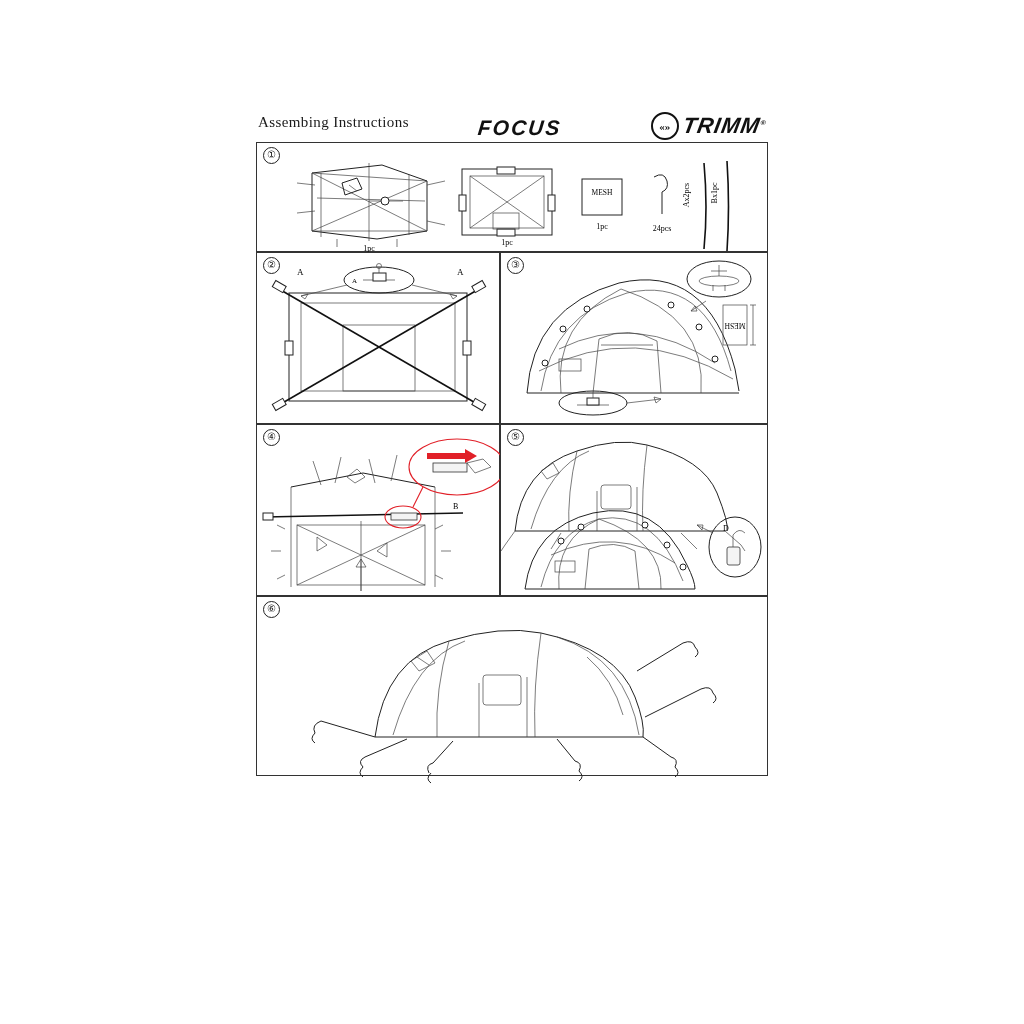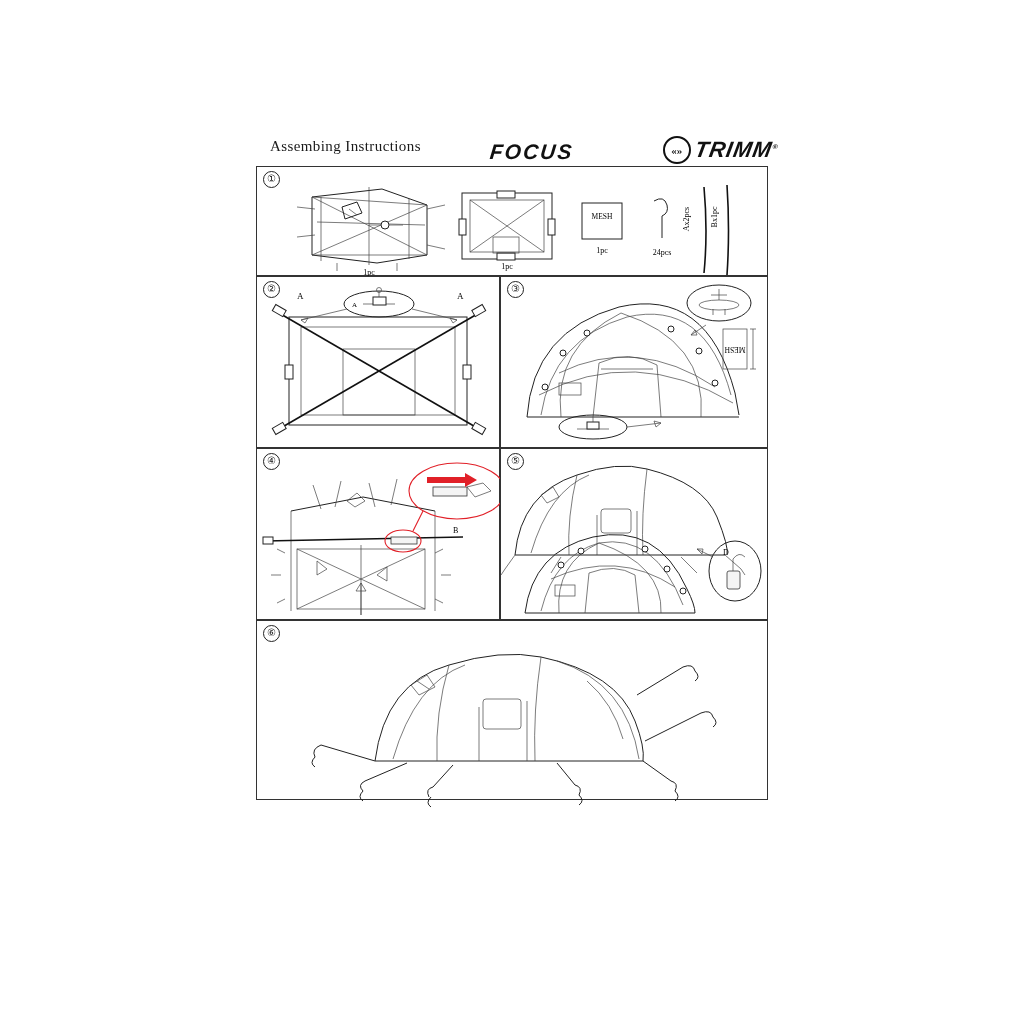--- a/index.html
+++ b/index.html
@@ -3,21 +3,21 @@
 <meta charset="utf-8">
 <style>
   html,body{margin:0;padding:0;}
   body{
     width:1024px;height:1024px;background:#ffffff;
     font-family:"Liberation Serif", serif;
     color:#1a1a1a;
     overflow:hidden;
   }
   .sheet{
-    position:absolute;left:256px;top:136px;width:512px;height:768px;padding-left:12px;
+    position:absolute;left:256px;top:112px;width:512px;height:768px;
   }
   .header{
     position:relative;height:30px;
   }
   .title{
     position:absolute;left:2px;top:2px;font-size:15px;letter-spacing:.4px;
     font-family:"Liberation Serif", serif;
   }
   .product-name{
     position:absolute;left:222px;top:4px;font-size:21px;font-weight:bold;

